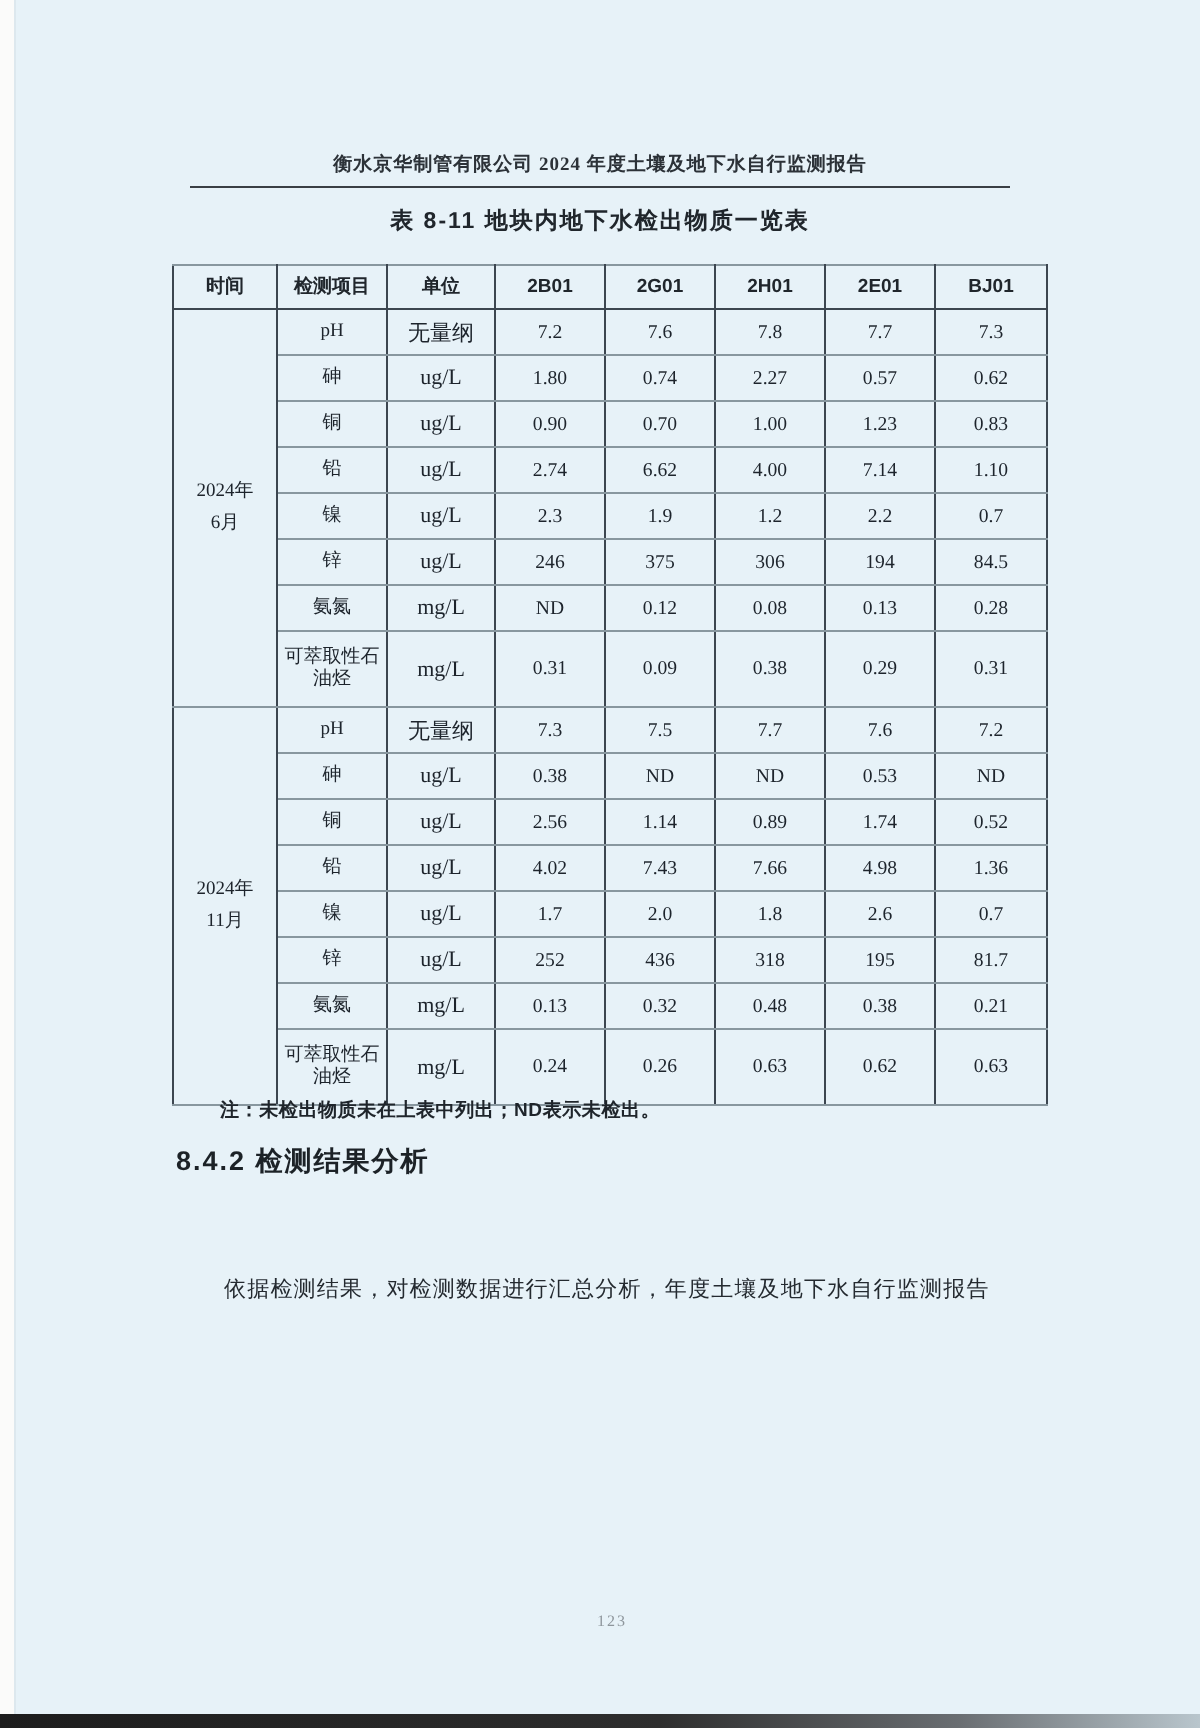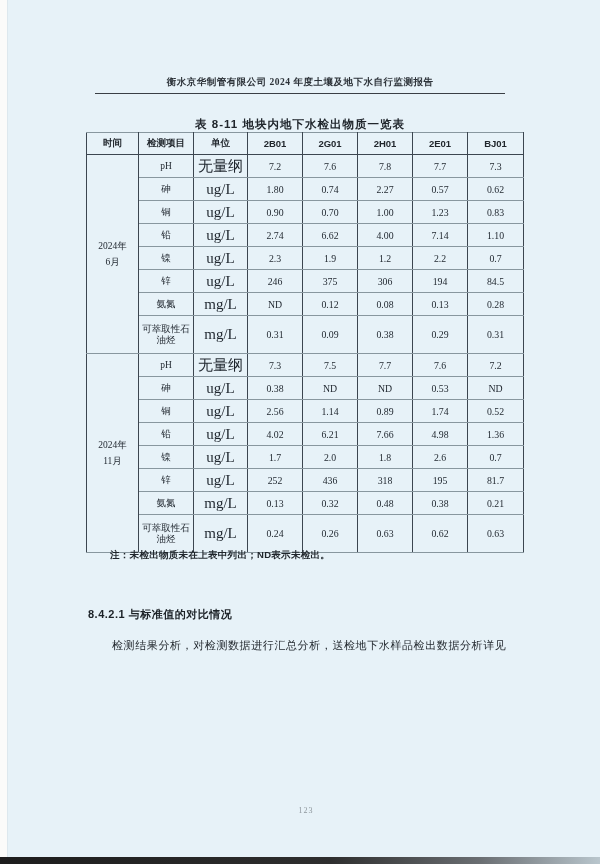--- a/index.html
+++ b/index.html
@@ -19,21 +19,21 @@
     background:linear-gradient(to right,#1d1d1d 0%,#2e2e2e 55%,#6a6e72 80%,#b9c6cd 100%);
   }
   .doc-header{
     position:absolute;top:76px;left:0;width:600px;text-align:center;
     font-size:9.5px;font-weight:bold;letter-spacing:.5px;color:#2c3238;
   }
   .header-rule{
     position:absolute;top:93px;left:95px;width:410px;height:1.2px;background:#3a3f45;
   }
   .table-title{
-    position:absolute;top:117px;left:0;width:600px;text-align:center;
+    position:absolute;top:103px;left:0;width:600px;text-align:center;
     font-size:11.5px;font-weight:bold;color:#20262c;
     font-family:"Liberation Sans", sans-serif;letter-spacing:1px;
   }
   .tbl-wrap{position:absolute;top:132px;left:86px;}
   table.gw{
     border-collapse:collapse;table-layout:fixed;width:437px;
     font-size:9.5px;color:#1d242c;
   }
   table.gw th,table.gw td{
     padding:0;text-align:center;vertical-align:middle;
@@ -47,21 +47,21 @@
     font-family:"Liberation Sans", sans-serif;font-size:9.5px;
     border-bottom:1.2px solid #3c4650;
   }
   table.gw td{height:22px;}
   table.gw tr.tall td{height:37px;}
   table.gw tr.group-start td{border-top:1.2px solid #3c4650;}
   td.time-cell{
     font-family:"Liberation Serif", serif;font-size:9.5px;line-height:1.7;
   }
   td.item-cell{font-size:9.5px;line-height:1.15;padding:1px 5px;margin-left:48px;}
-  td.unit-cell{font-size:15px;}
+  td.unit-cell{font-size:11px;}
   td.value-cell{font-size:9.8px;}
   .note{
     position:absolute;top:549px;left:110px;
     font-size:9.5px;font-weight:bold;color:#1f252b;
     font-family:"Liberation Sans", sans-serif;letter-spacing:.3px;
   }
   .sec-heading{
     position:absolute;top:572px;left:88px;
     font-size:13.5px;font-weight:bold;color:#1c2227;
     font-family:"Liberation Sans", sans-serif;letter-spacing:1px;
@@ -218,21 +218,21 @@
             <td class="value-cell">2.56</td>
             <td class="value-cell">1.14</td>
             <td class="value-cell">0.89</td>
             <td class="value-cell">1.74</td>
             <td class="value-cell">0.52</td>
           </tr>
           <tr>
             <td class="item-cell">铅</td>
             <td class="unit-cell">ug/L</td>
             <td class="value-cell">4.02</td>
-            <td class="value-cell">6.21</td>
+            <td class="value-cell">7.43</td>
             <td class="value-cell">7.66</td>
             <td class="value-cell">4.98</td>
             <td class="value-cell">1.36</td>
           </tr>
           <tr>
             <td class="item-cell">镍</td>
             <td class="unit-cell">ug/L</td>
             <td class="value-cell">1.7</td>
             <td class="value-cell">2.0</td>
             <td class="value-cell">1.8</td>
@@ -265,23 +265,23 @@
             <td class="value-cell">0.63</td>
             <td class="value-cell">0.62</td>
             <td class="value-cell">0.63</td>
           </tr>
         </tbody>
     </table>
   </div>
 
   <div class="note">注：未检出物质未在上表中列出；ND表示未检出。</div>
 
-  <div class="subsec-heading">8.4.2.1 与标准值的对比情况</div>
+  <div class="sec-heading">8.4.2  检测结果分析</div>
 
   <div class="para">
-    <div class="line1">检测结果分析，对检测数据进行汇总分析，送检地下水样品检出数据分析详见</div>
+    <div class="line1">依据检测结果，对检测数据进行汇总分析，年度土壤及地下水自行监测报告</div>
   </div>
 
   <div class="page-number">123</div>
 </div>
 
 <div class="left-edge"></div>
 <div class="bottom-edge"></div>
 
 </body></html>

